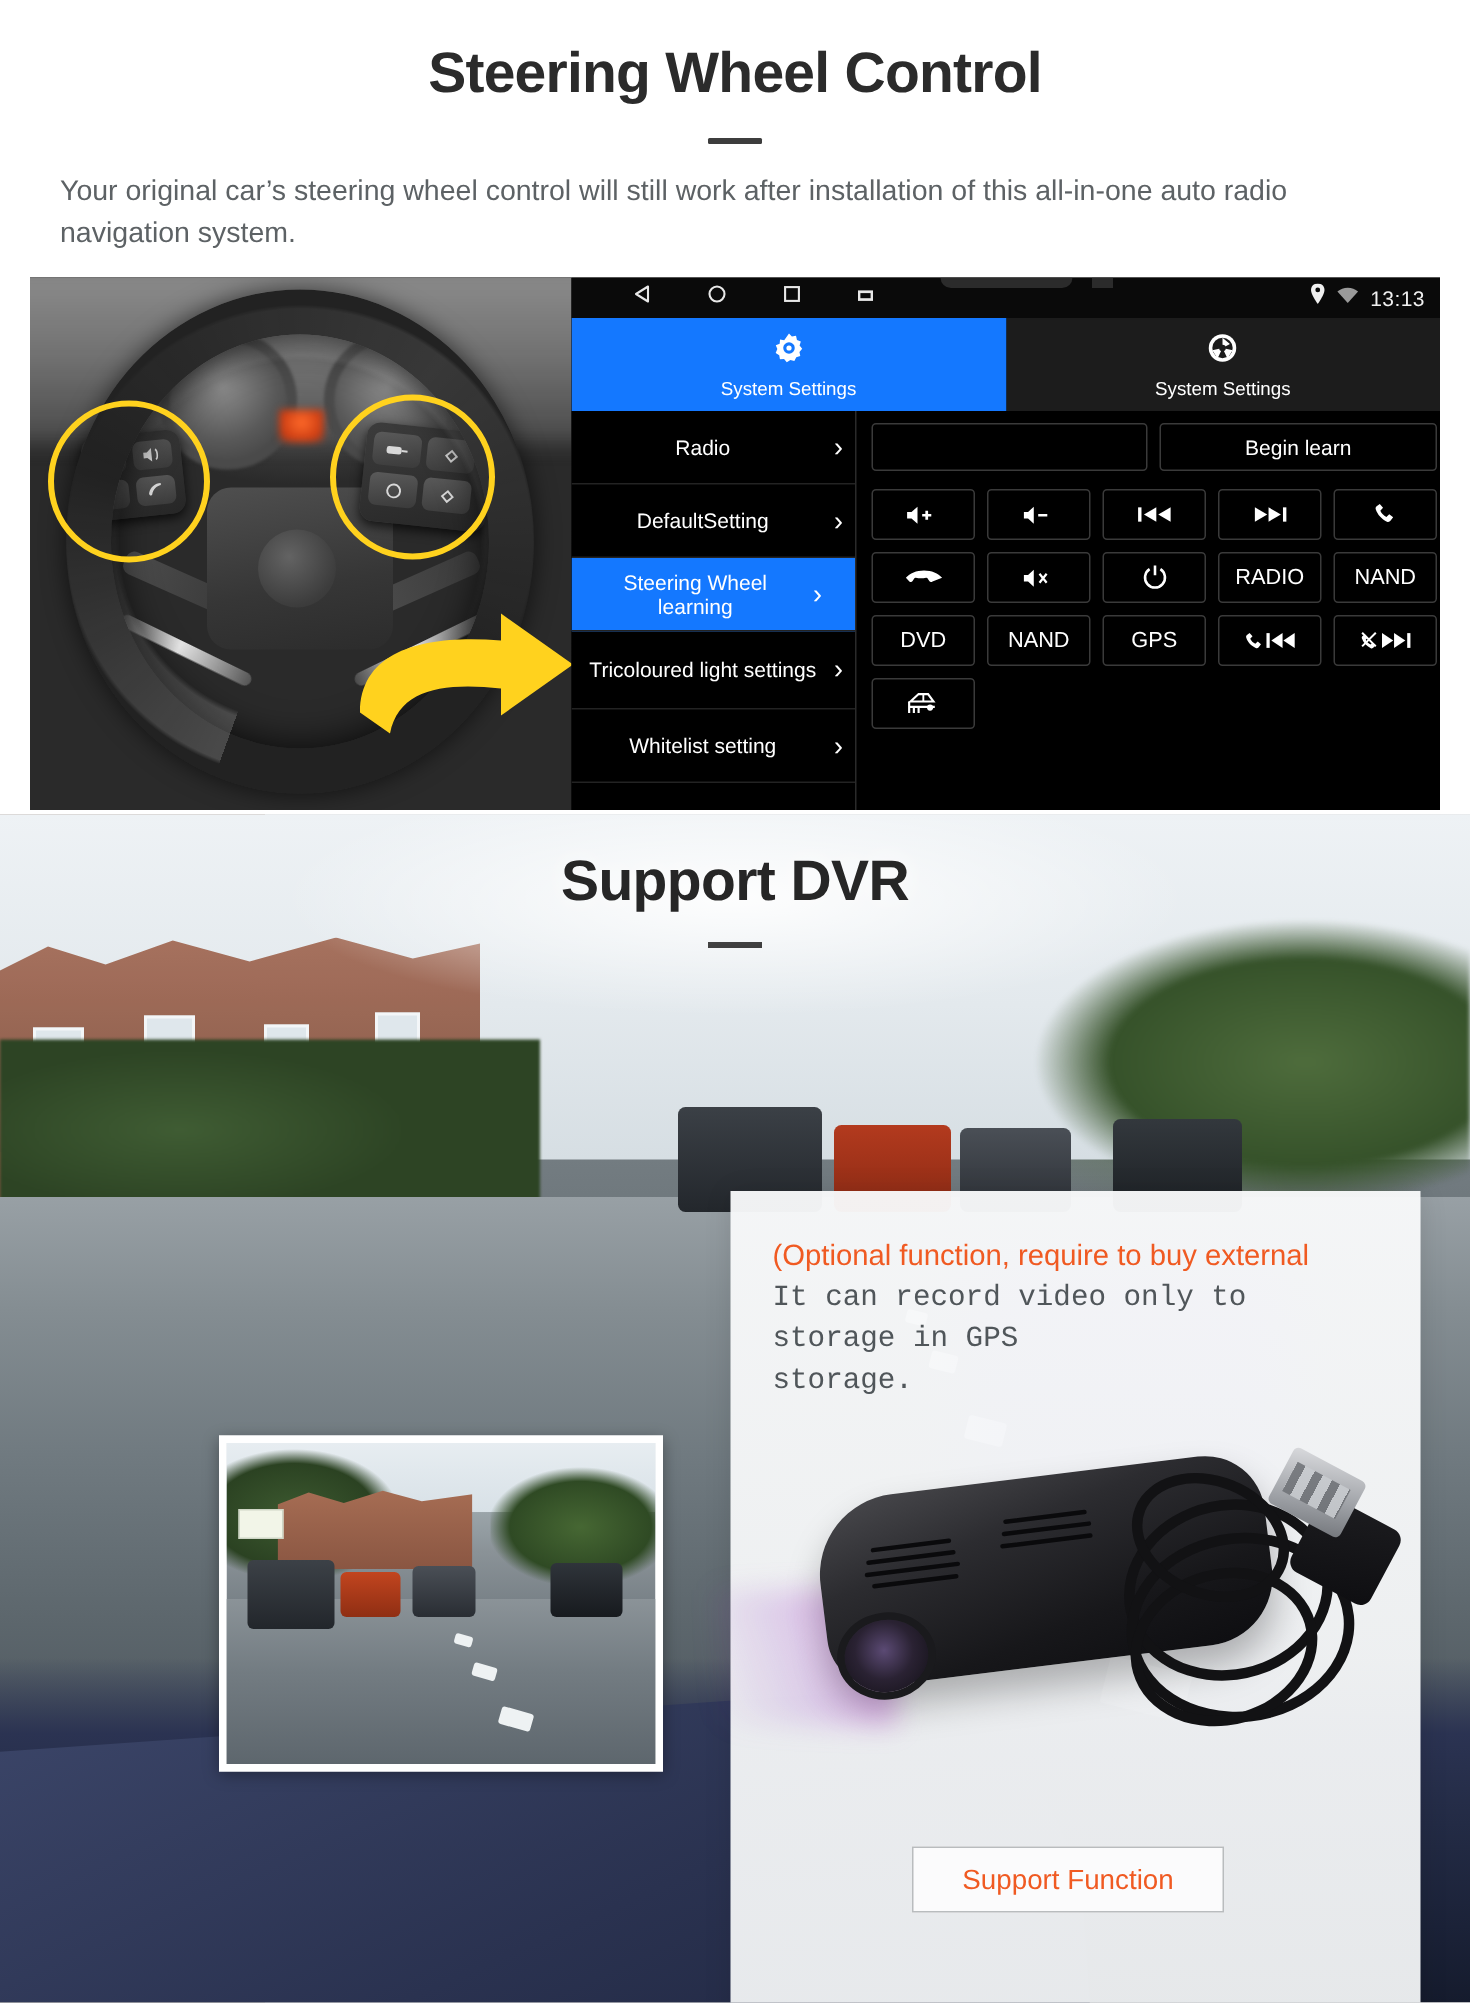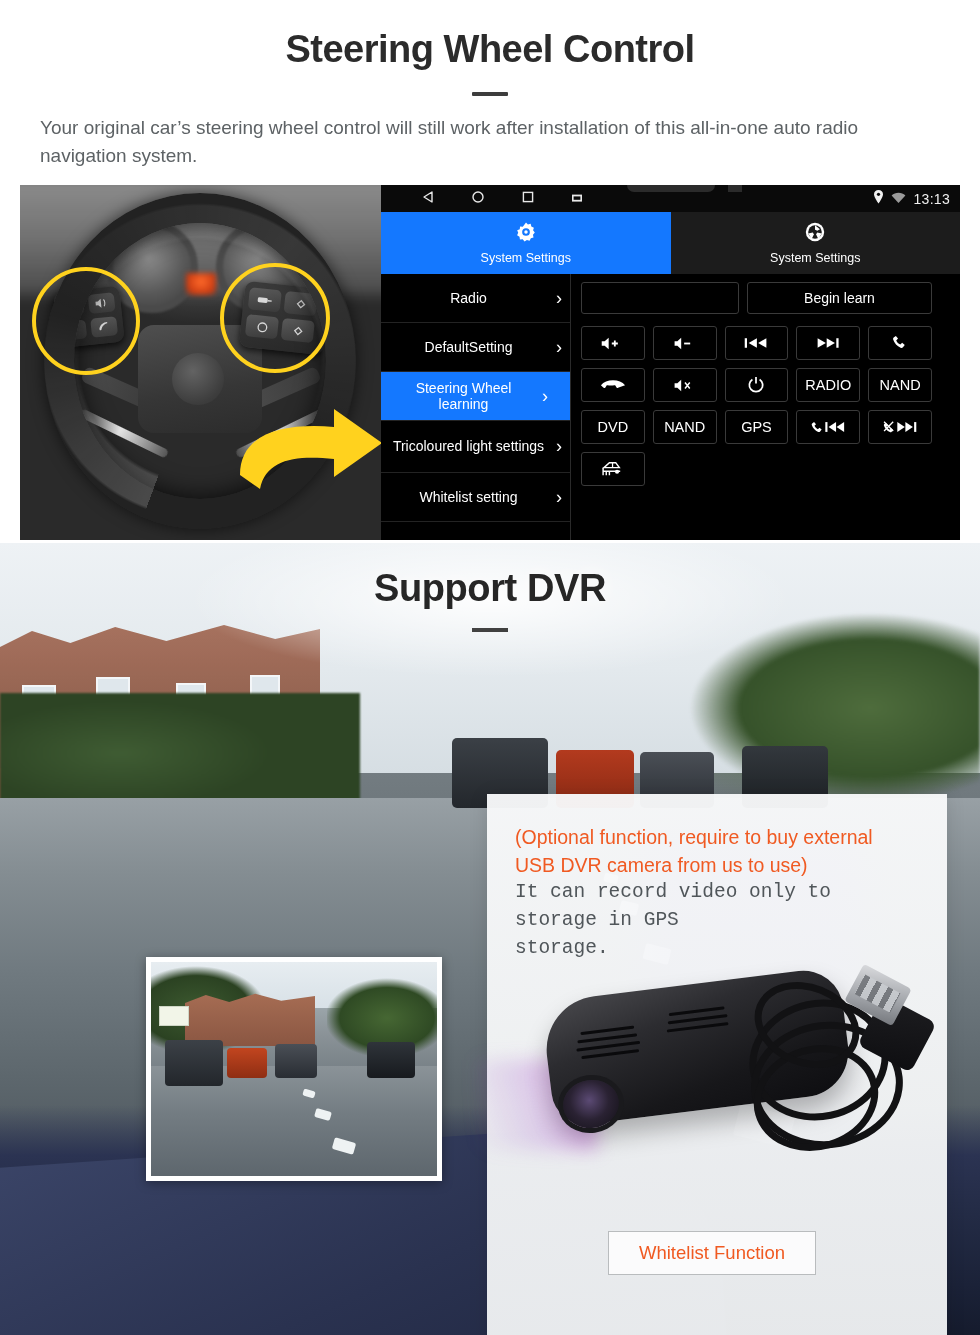--- a/index.html
+++ b/index.html
@@ -145,21 +145,21 @@
     height:49px; display:flex; align-items:center; justify-content:center;
     position:relative; border-bottom:1px solid #232323; cursor:pointer;
     padding: 0 22px 0 8px;
   }
   .menu-row.tall { height:52px; }
   .menu-row.active { background:#1478ff; }
   .menu-text { font-size:14px; color:#fff; text-align:center; line-height:1.15; }
   .chev { position:absolute; right:8px; font-size:18px; color:#fff; font-weight:300; }
   .chev-in { position:static; margin-left:4px; font-size:18px; }
 
-  .grid-col { flex:1; padding:8px 28px 0 10px; }
+  .grid-col { flex:1; padding:8px 2px 0 10px; }
   .top-row { display:flex; gap:8px; margin-bottom:12px; }
   .readout {
     flex:1; height:32px; border:1px solid #3a3a3a; border-radius:3px; background:#000;
   }
   .begin {
     width:185px; height:32px; border:1px solid #3a3a3a; border-radius:3px;
     background:#000; color:#fff; font-size:14px;
     display:flex; align-items:center; justify-content:center; cursor:pointer;
   }
   .keygrid { display:grid; grid-template-columns: repeat(5, 1fr); gap:8px; }
@@ -650,21 +650,20 @@
         <div class="inset-car" style="left:216px; top:-24px; width:48px; height:36px; background:linear-gradient(180deg,#2f343a,#171a1e);"></div>
         <div class="lane-dash" style="left:152px; top:24px;  width:12px; height:7px;  transform:rotate(16deg);"></div>
         <div class="lane-dash" style="left:164px; top:44px;  width:16px; height:9px;  transform:rotate(16deg);"></div>
         <div class="lane-dash" style="left:182px; top:74px;  width:22px; height:12px; transform:rotate(16deg);"></div>
       </div>
     </div>
   </div>
 
   <div class="dvr-card">
     <div class="dvr-line hot">(Optional function, require to buy external</div>
-    <div class="dvr-line hot">USB DVR camera from us to use)</div>
     <div class="dvr-line norm">It can record video only to storage in GPS</div>
     <div class="dvr-line norm">storage.</div>
 
     <div class="dvr-product">
       <div class="cam-beam"></div>
       <div class="cam-body">
         <div class="cam-vent" style="left:36px; top:34px; width:54px;"></div>
         <div class="cam-vent" style="left:32px; top:42px; width:60px;"></div>
         <div class="cam-vent" style="left:30px; top:50px; width:64px;"></div>
         <div class="cam-vent" style="left:34px; top:58px; width:58px;"></div>
@@ -675,16 +674,16 @@
       <div class="cam-lens"></div>
 
       <div class="cable" style="right:58px;  top:46px;  width:140px; height:120px; transform:rotate(-12deg);"></div>
       <div class="cable" style="right:44px;  top:68px;  width:152px; height:126px; transform:rotate(-6deg);"></div>
       <div class="cable" style="right:68px;  top:92px;  width:126px; height:104px; transform:rotate(-16deg);"></div>
       <div class="cable" style="right:86px;  top:30px;  width:108px; height:82px;  transform:rotate(22deg);"></div>
       <div class="usb-boot"></div>
       <div class="usb-plug"></div>
     </div>
 
-    <div class="opt-btn">Whitelist Function</div>
+    <div class="opt-btn">Support Function</div>
   </div>
 
 </div>
 
 </body></html>

